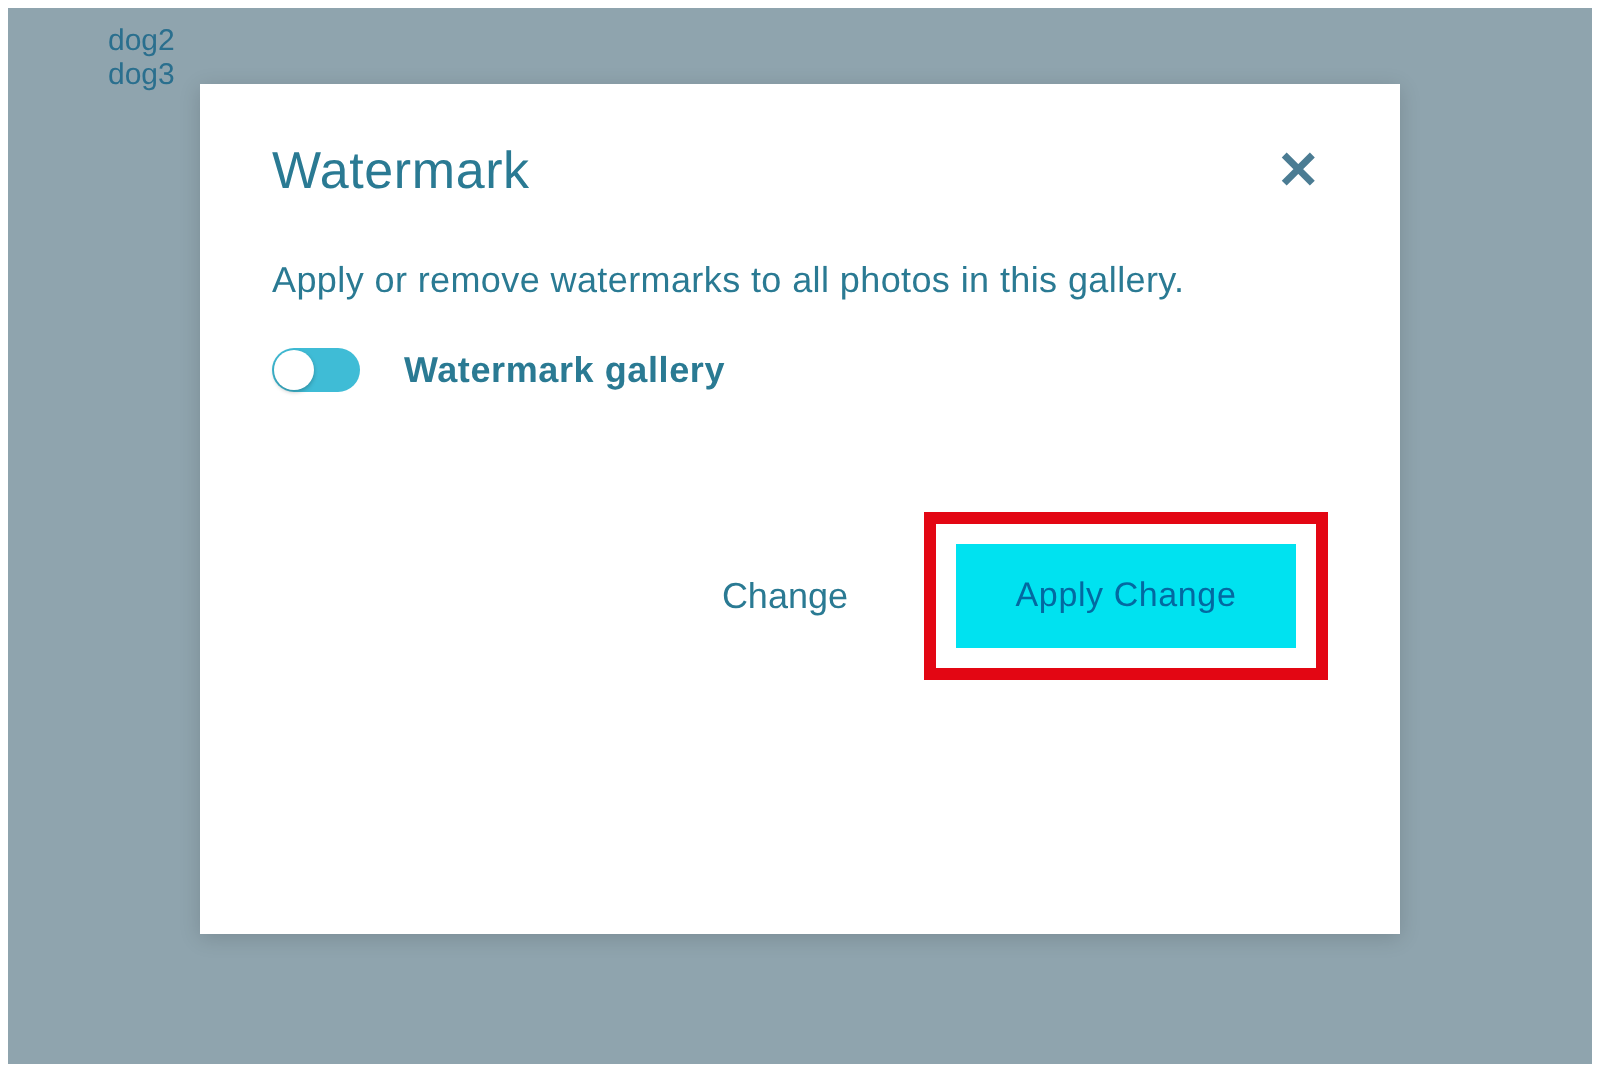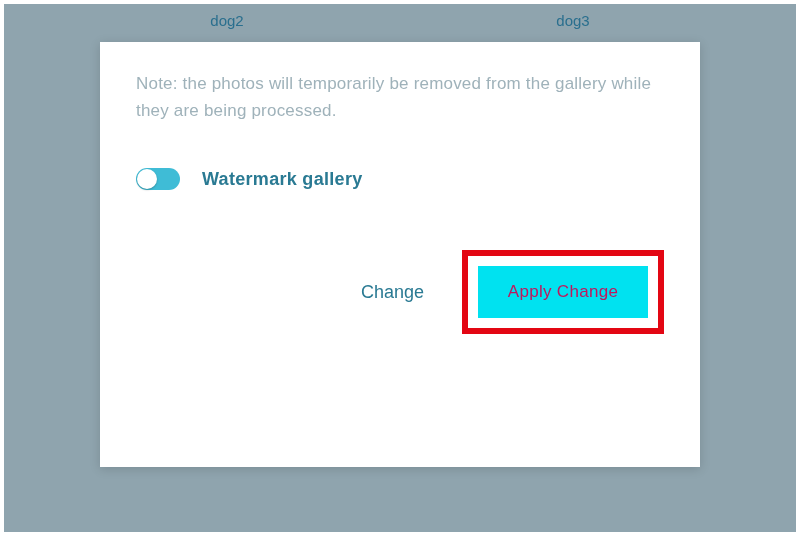--- a/index.html
+++ b/index.html
@@ -21,20 +21,21 @@
       overflow: hidden;
     }
     .bg-labels {
       position: absolute;
       top: 8px;
       left: 0;
       right: 0;
       display: flex;
       justify-content: space-around;
       padding: 0 50px;
+      flex-direction: column;
     }
     .bg-label {
       color: #2a6f8e;
       font-size: 15px;
       font-weight: 500;
     }
     .modal {
       position: absolute;
       top: 38px;
       left: 96px;
@@ -124,41 +125,47 @@
       cursor: pointer;
       padding: 8px 4px;
     }
     .highlight-box {
       border: 6px solid #e30613;
       padding: 10px;
       display: inline-flex;
     }
     .apply-btn {
       background: #00e2f0;
-      color: #be185d;
+      color: #0369a1;
       border: none;
       font-size: 17px;
       padding: 16px 26px;
       cursor: pointer;
       letter-spacing: 0.3px;
       min-width: 170px;
       text-align: center;
     }
   </style>
 </head>
 <body>
 
 <div class="frame">
   <div class="bg-labels">
     <span class="bg-label">dog2</span>
     <span class="bg-label">dog3</span>
   </div>
 
   <div class="modal">
-    <p class="modal-note">Note: the photos will temporarily be removed from the gallery while they are being processed.</p>
+    <div class="modal-header">
+      <h1 class="modal-title">Watermark</h1>
+      <button class="close-btn">
+        <span>✕</span>
+      </button>
+    </div>
+    <p class="modal-subtitle">Apply or remove watermarks to all photos in this gallery.</p>
 
     <div class="toggle-row">
       <div class="toggle">
         <div class="toggle-knob"></div>
       </div>
       <span class="toggle-label">Watermark gallery</span>
     </div>
 
     <div class="modal-actions">
       <button class="cancel-btn">Change</button>

